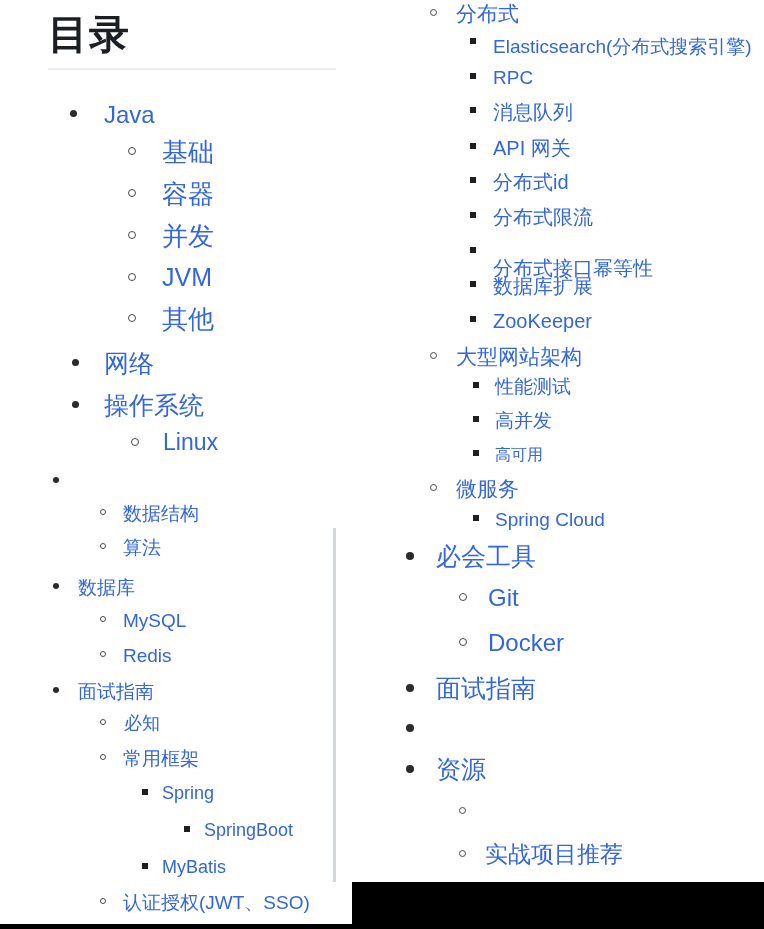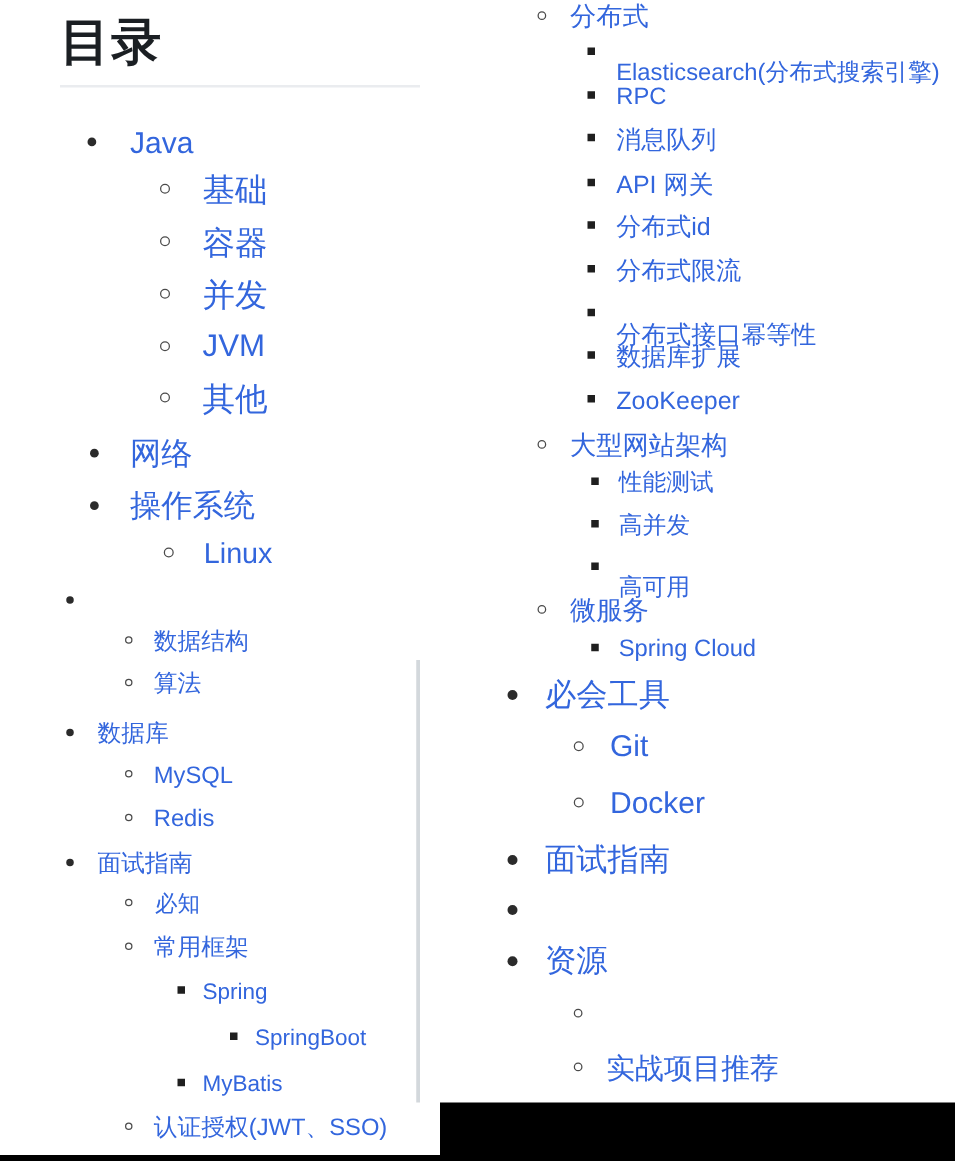--- a/index.html
+++ b/index.html
@@ -218,21 +218,21 @@
 </div>
 
 <div class="col col-right">
   <div id="right-list">
       <div class="row" style="top: 0px; left: 0px; position: absolute; width: 100%; height: 29px;">
         <span class="bullet b-circle" style="position: absolute; left: 78px; top: 8.82px; --bs: 7px; width: 7px; height: 7px;"></span>
         <a class="label" href="#" style="position: absolute; left: 104px; top: 0px; font-size: 21px; line-height: 27px; color: rgb(51, 102, 221);">分布式</a>
       </div>
       <div class="row" style="top: 30px; left: 0px; position: absolute; width: 100%; height: 27px;">
         <span class="bullet b-square" style="position: absolute; left: 118px; top: 7.98px; --bs: 6px; width: 6px; height: 6px;"></span>
-        <a class="label" href="#" style="position: absolute; left: 141px; top: 16px; font-size: 19px; line-height: 25px; color: rgb(51, 102, 221);">Elasticsearch(分布式搜索引擎)</a>
+        <a class="label" href="#" style="position: absolute; left: 141px; top: 4px; font-size: 19px; line-height: 25px; color: rgb(51, 102, 221);">Elasticsearch(分布式搜索引擎)</a>
       </div>
       <div class="row" style="top: 65px; left: 0px; position: absolute; width: 100%; height: 27px;">
         <span class="bullet b-square" style="position: absolute; left: 118px; top: 7.98px; --bs: 6px; width: 6px; height: 6px;"></span>
         <a class="label" href="#" style="position: absolute; left: 141px; top: 0px; font-size: 19px; line-height: 25px; color: rgb(51, 102, 221);">RPC</a>
       </div>
       <div class="row" style="top: 99px; left: 0px; position: absolute; width: 100%; height: 28px;">
         <span class="bullet b-square" style="position: absolute; left: 118px; top: 8.4px; --bs: 6px; width: 6px; height: 6px;"></span>
         <a class="label" href="#" style="position: absolute; left: 141px; top: 0px; font-size: 20px; line-height: 26px; color: rgb(51, 102, 221);">消息队列</a>
       </div>
       <div class="row" style="top: 135px; left: 0px; position: absolute; width: 100%; height: 28px;">
@@ -266,21 +266,21 @@
       <div class="row" style="top: 374px; left: 0px; position: absolute; width: 100%; height: 27px;">
         <span class="bullet b-square" style="position: absolute; left: 121px; top: 7.98px; --bs: 6px; width: 6px; height: 6px;"></span>
         <a class="label" href="#" style="position: absolute; left: 143px; top: 0px; font-size: 19px; line-height: 25px; color: rgb(51, 102, 221);">性能测试</a>
       </div>
       <div class="row" style="top: 408px; left: 0px; position: absolute; width: 100%; height: 27px;">
         <span class="bullet b-square" style="position: absolute; left: 121px; top: 7.98px; --bs: 6px; width: 6px; height: 6px;"></span>
         <a class="label" href="#" style="position: absolute; left: 143px; top: 0px; font-size: 19px; line-height: 25px; color: rgb(51, 102, 221);">高并发</a>
       </div>
       <div class="row" style="top: 442px; left: 0px; position: absolute; width: 100%; height: 27px;">
         <span class="bullet b-square" style="position: absolute; left: 121px; top: 7.98px; --bs: 6px; width: 6px; height: 6px;"></span>
-        <a class="label" href="#" style="position: absolute; left: 143px; top: 16px; font-size: 19px; line-height: 25px; color: rgb(51, 102, 221); text-align: right;">高可用</a>
+        <a class="label" href="#" style="position: absolute; left: 143px; top: 0px; font-size: 16px; line-height: 25px; color: rgb(51, 102, 221); text-align: right;">高可用</a>
       </div>
       <div class="row" style="top: 475px; left: 0px; position: absolute; width: 100%; height: 29px;">
         <span class="bullet b-circle" style="position: absolute; left: 78px; top: 8.82px; --bs: 7px; width: 7px; height: 7px;"></span>
         <a class="label" href="#" style="position: absolute; left: 104px; top: 0px; font-size: 21px; line-height: 27px; color: rgb(51, 102, 221);">微服务</a>
       </div>
       <div class="row" style="top: 507px; left: 0px; position: absolute; width: 100%; height: 27px;">
         <span class="bullet b-square" style="position: absolute; left: 121px; top: 7.98px; --bs: 6px; width: 6px; height: 6px;"></span>
         <a class="label" href="#" style="position: absolute; left: 143px; top: 0px; font-size: 19px; line-height: 25px; color: rgb(51, 102, 221);">Spring Cloud</a>
       </div>
       <div class="row" style="top: 541px; left: 0px; position: absolute; width: 100%; height: 33px;">

